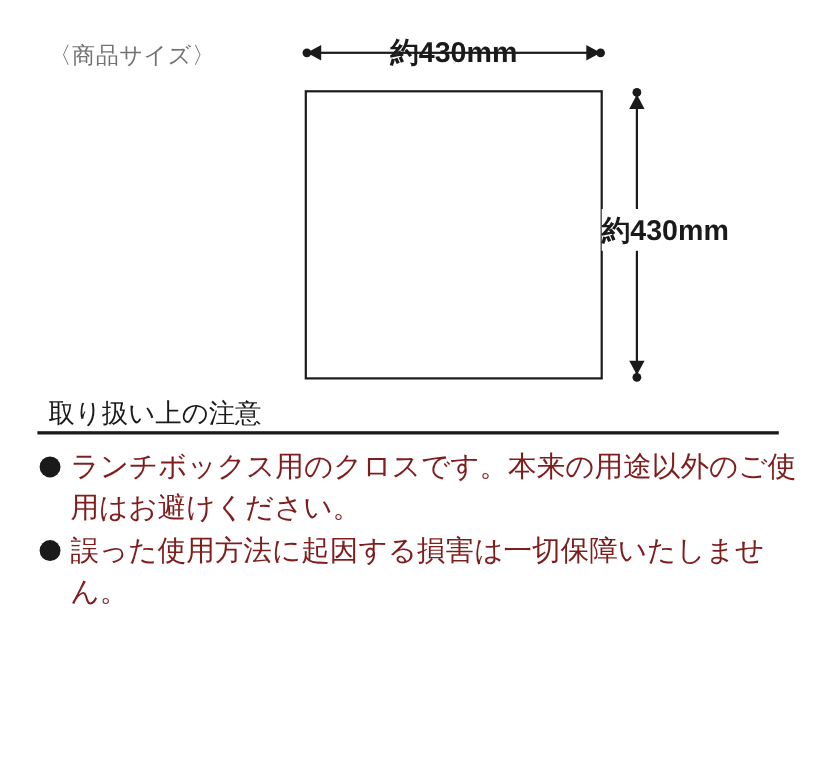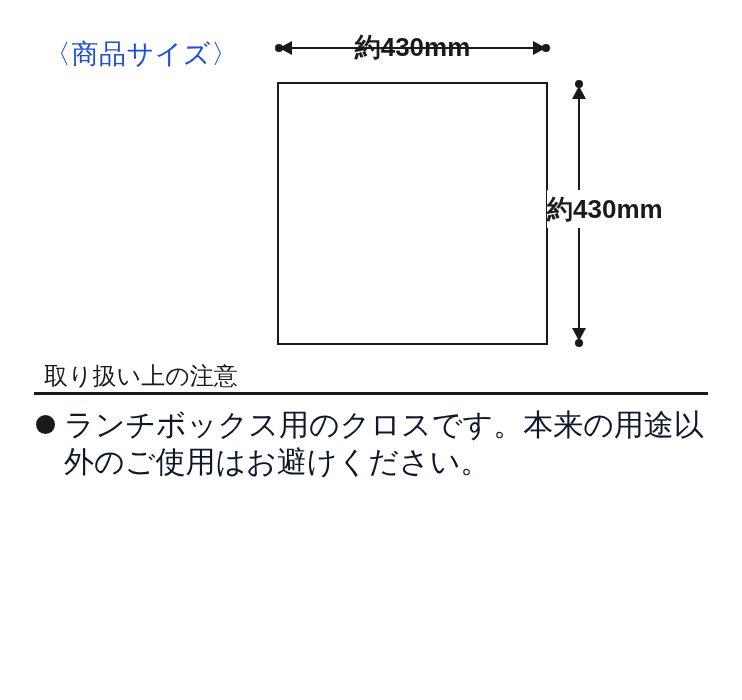--- a/index.html
+++ b/index.html
@@ -15,23 +15,23 @@
     font-family: "Liberation Sans", sans-serif;
     color: #1a1a1a;
     overflow: hidden;
   }
 
   
   .size-label {
     position: absolute;
     left: 44px;
     top: 36px;
-    font-size: 27px;
+    font-size: 21px;
     letter-spacing: 0.5px;
-    color: #1d4ed8;
+    color: #737373;
     white-space: nowrap;
   }
 
   .product-square {
     position: absolute;
     left: 277px;
     top: 82px;
     width: 271px;
     height: 263px;
     border: 2px solid #1a1a1a;
@@ -164,23 +164,23 @@
   }
 
   .notes-list {
     position: absolute;
     left: 34px;
     top: 406px;
     width: 690px;
   }
   .note-item {
     position: relative;
-    font-size: 30px;
+    font-size: 26px;
     line-height: 37px;
-    color: #0f172a;
+    color: #7f1d1d;
     margin-bottom: 2px;
     padding-left: 30px;
     letter-spacing: 0px;
   }
   .note-bullet {
     position: absolute;
     left: 2px;
     top: 9px;
     width: 19px;
     height: 19px;
@@ -212,15 +212,19 @@
   <div class="dim-right-text">約430mm</div>
 
   <div class="notes-heading">取り扱い上の注意</div>
   <div class="notes-rule"></div>
 
   <div class="notes-list">
     <div class="note-item">
       <span class="note-bullet"></span>
       <span class="note-text">ランチボックス用のクロスです。本来の用途以外のご使用はお避けください。</span>
     </div>
+    <div class="note-item">
+      <span class="note-bullet"></span>
+      <span class="note-text">誤った使用方法に起因する損害は一切保障いたしません。</span>
+    </div>
   </div>
 
 </div>
 
 </body></html>

